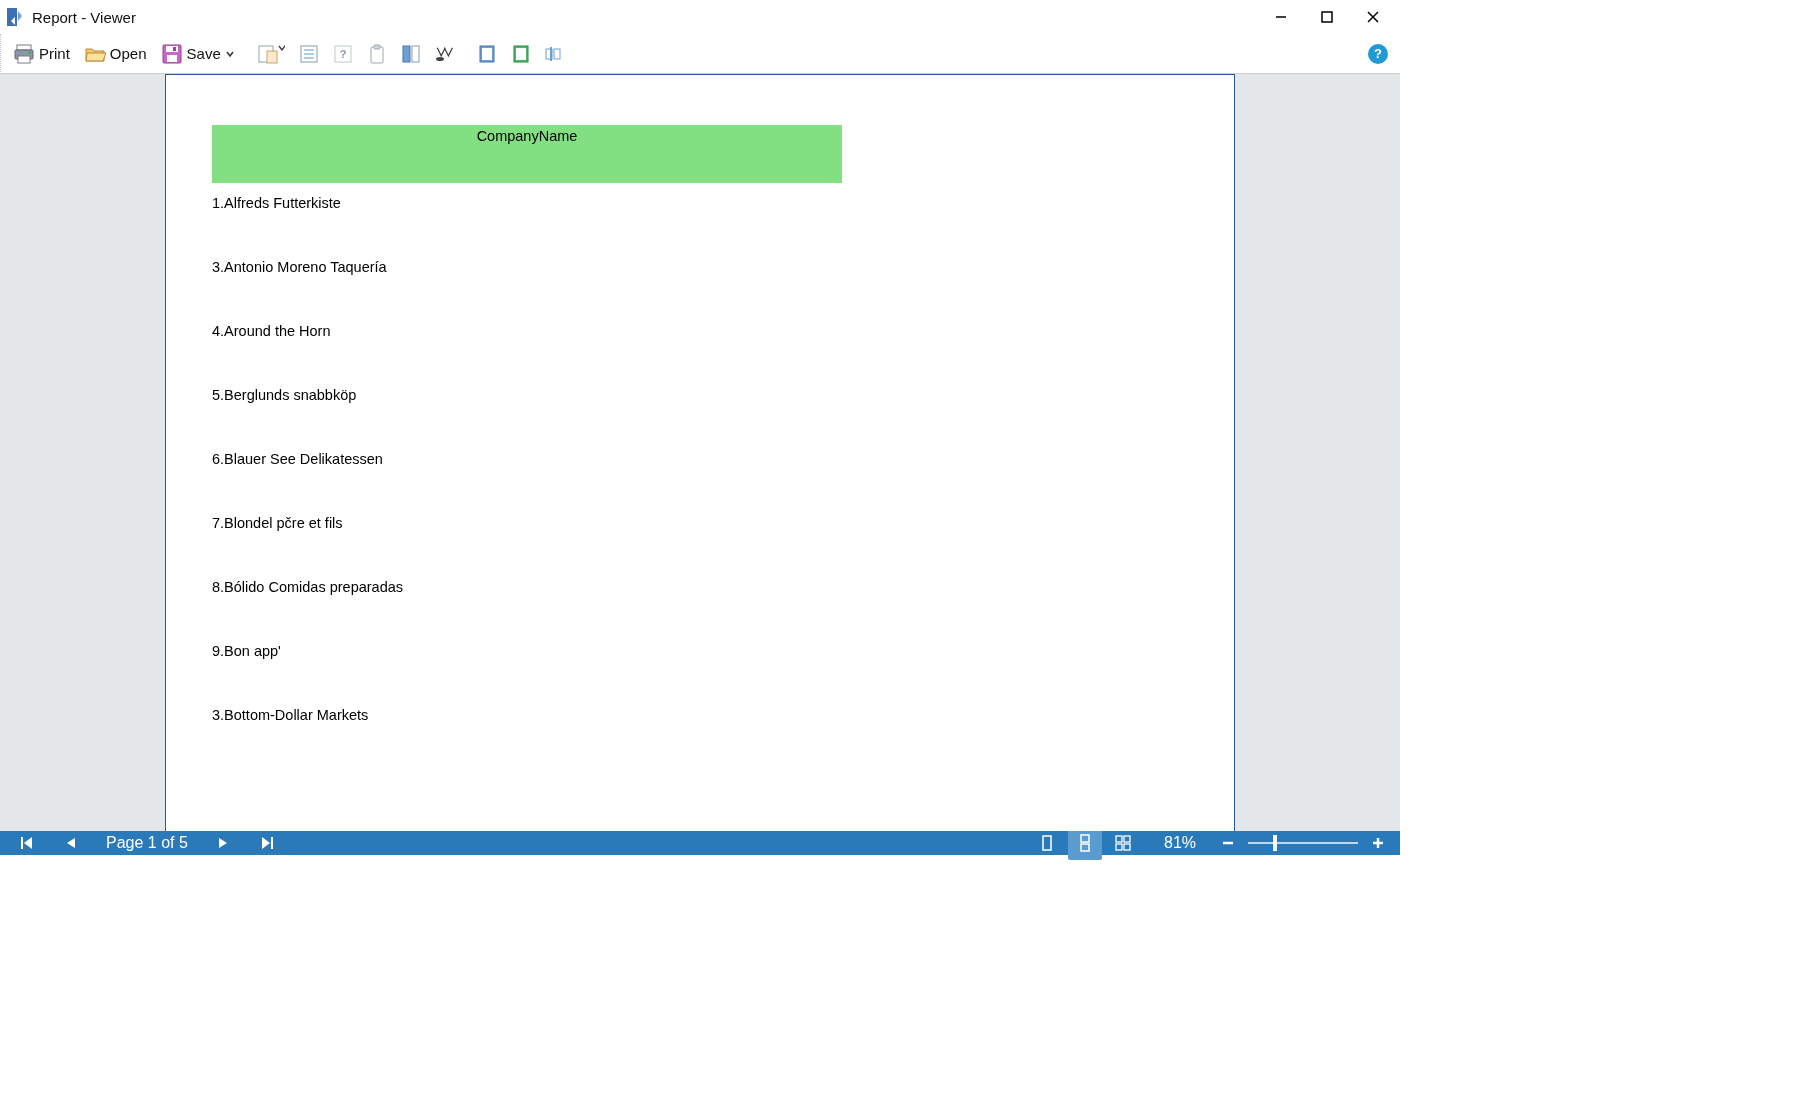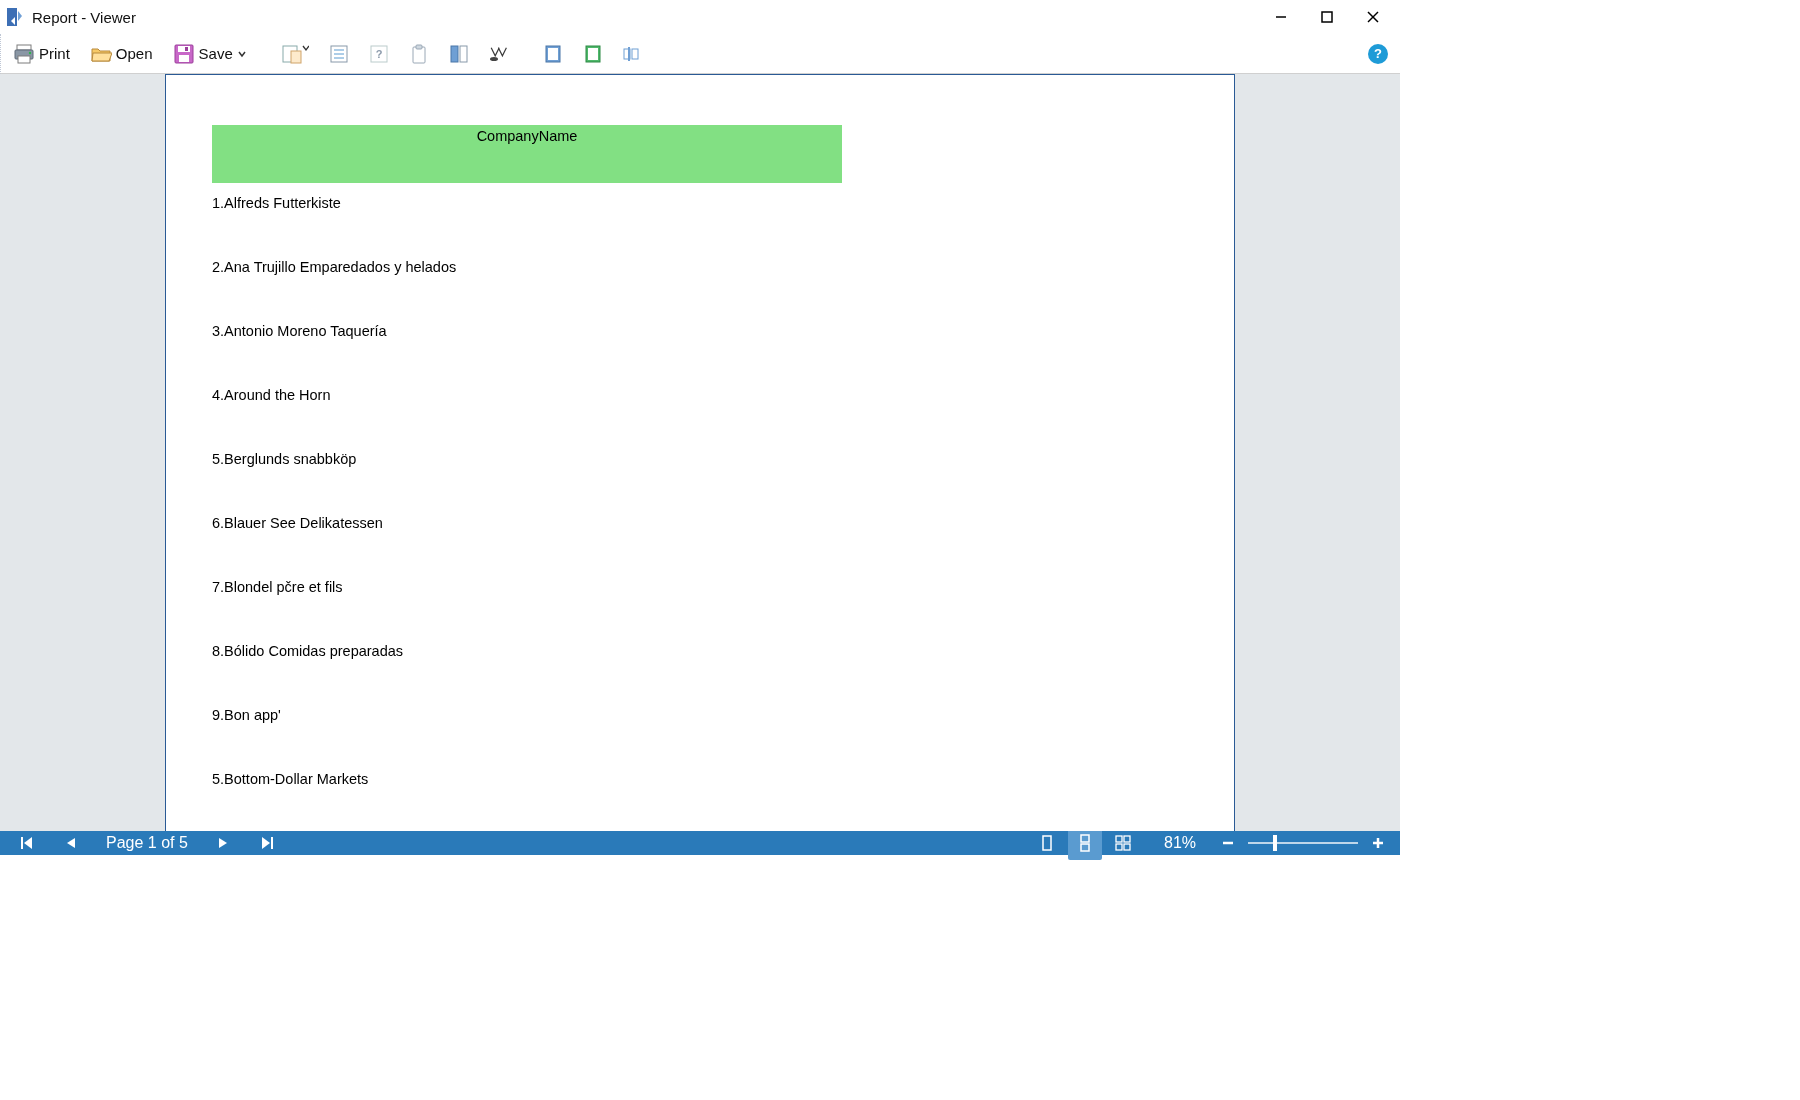--- a/index.html
+++ b/index.html
@@ -7,21 +7,21 @@
 .window { width: 1400px; height: 855px; display: flex; flex-direction: column; background: #fff; }
 
 
 .titlebar { height: 34px; display: flex; align-items: center; padding: 16px 4px; background: #fff; }
 .titlebar .app-icon { width: 22px; height: 22px; margin-right: 6px; display: flex; align-items: center; justify-content: center; }
 .titlebar .title { font-size: 15px; color: #111; }
 .titlebar .spacer { flex: 1; }
 .titlebar .win-btn { width: 46px; height: 30px; display: flex; align-items: center; justify-content: center; cursor: pointer; }
 
 
-.toolbar { height: 40px; display: flex; align-items: center; padding: 2px 6px; border-bottom: 1px solid #d0d0d0; border-left: 1px dotted #bfc7d5; gap: 8px; }
+.toolbar { height: 40px; display: flex; align-items: center; padding: 2px 6px; border-bottom: 1px solid #d0d0d0; border-left: 1px dotted #bfc7d5; gap: 2px; }
 .tbtn { height: 30px; display: flex; align-items: center; gap: 4px; padding: 0 6px; border-radius: 3px; cursor: pointer; }
 .tbtn .lbl { color: #111; font-size: 15px; }
 .tbtn.icon-only { padding: 0; width: 32px; justify-content: center; }
 .toolbar .sep { width: 6px; }
 .toolbar .flex { flex: 1; }
 .help-circle { width: 20px; height: 20px; border-radius: 50%; background: #1e9bd7; color: #fff; font-weight: bold; display: flex; align-items: center; justify-content: center; font-size: 13px; }
 
 
 .viewport { flex: 1; background: #e3e7ea; overflow: auto; position: relative; }
 .viewport::-webkit-scrollbar { width: 16px; }
@@ -185,29 +185,28 @@
   </div>
 
   <div class="viewport">
     <div class="page-wrap">
       <div class="page">
 
         <div class="page-inner">
           <div class="header-band">CompanyName</div>
           <div class="rows" id="rows-container">
               <div class="row">1.Alfreds Futterkiste</div>
-              <div class="row">2.Ana Trujillo Emparedados y helados</div>
               <div class="row">3.Antonio Moreno Taquería</div>
               <div class="row">4.Around the Horn</div>
               <div class="row">5.Berglunds snabbköp</div>
               <div class="row">6.Blauer See Delikatessen</div>
               <div class="row">7.Blondel pčre et fils</div>
               <div class="row">8.Bólido Comidas preparadas</div>
               <div class="row">9.Bon app'</div>
-              <div class="row">5.Bottom-Dollar Markets</div>
+              <div class="row">3.Bottom-Dollar Markets</div>
             </div>
         </div>
       </div>
     </div>
   </div>
 
   <div class="bottombar">
     <div class="bb-btn">
       <svg width="16" height="16" viewBox="0 0 16 16">
           <line x1="3" y1="2" x2="3" y2="14" stroke="#fff" stroke-width="2"></line>

